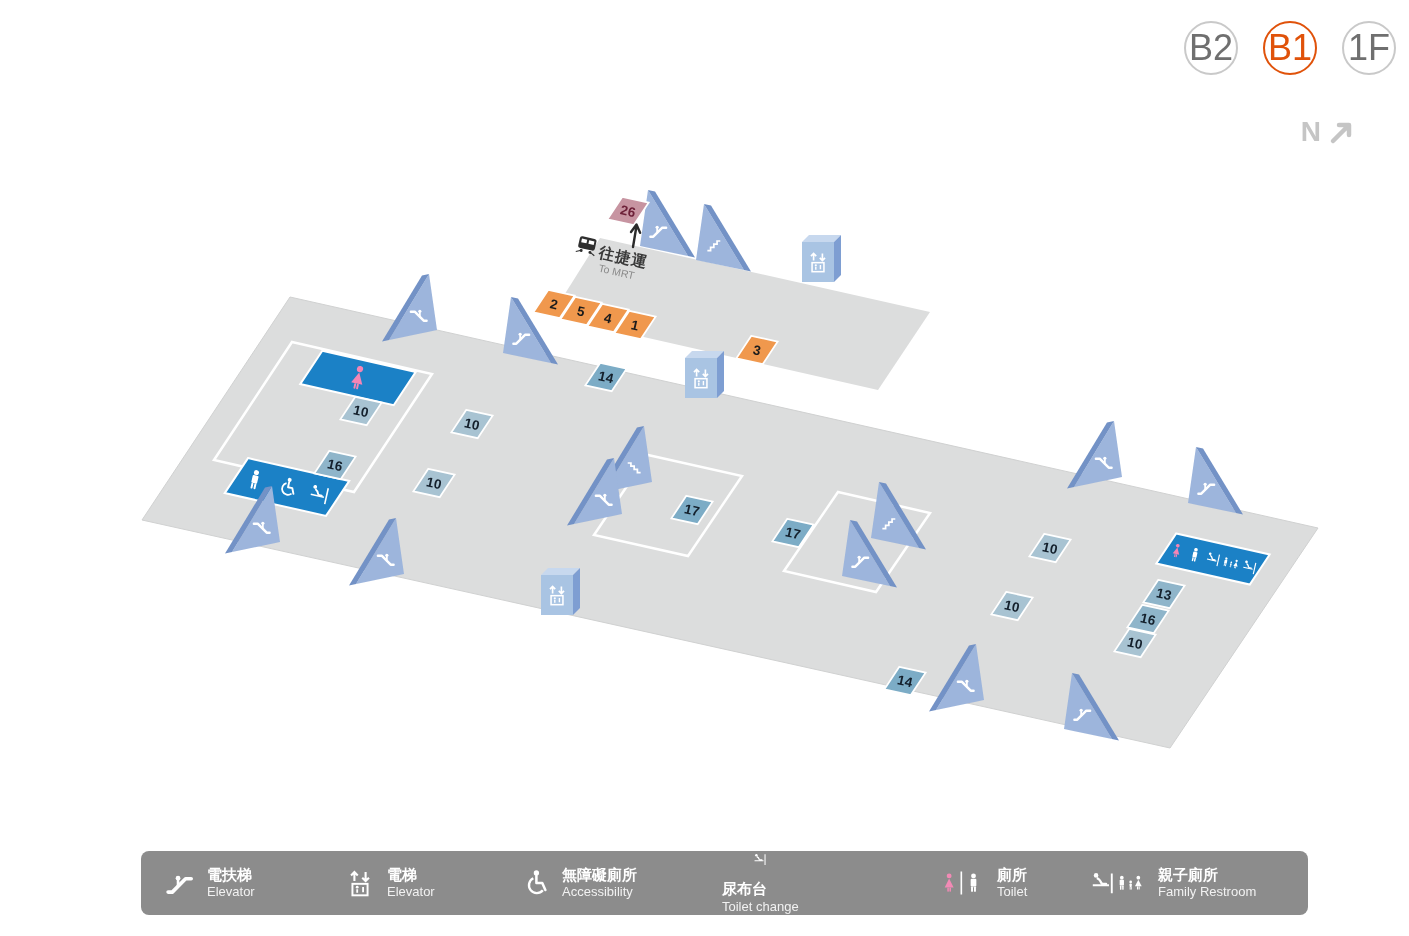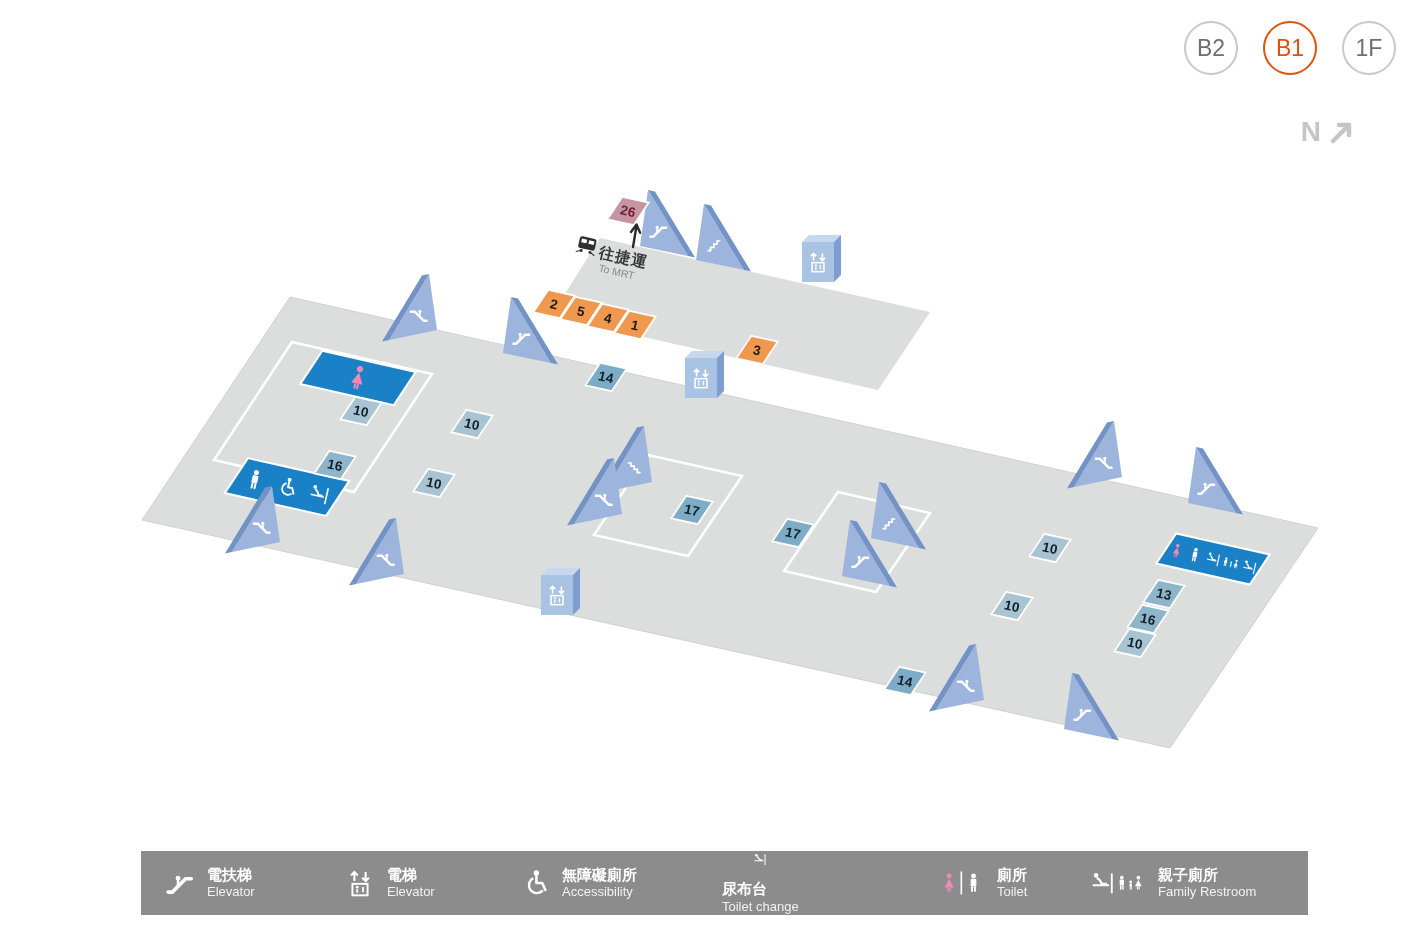--- a/index.html
+++ b/index.html
@@ -2,31 +2,31 @@
 <html><head>
 <meta charset="utf-8">
 <style>
   html,body{margin:0;padding:0;background:#fff;font-family:"Liberation Sans",sans-serif;}
   #app{position:relative;width:1409px;height:936px;background:#fff;overflow:hidden;}
   #map-svg{position:absolute;left:0;top:0;}
 
   
   #floor-selector{position:absolute;top:21px;right:13px;display:flex;gap:25px;z-index:5;}
   .floor-btn{width:54px;height:54px;border-radius:50%;border:2.5px solid #c9c9c9;color:#6f6f6f;
-    font-size:23px;display:flex;align-items:center;justify-content:center;background:#fff;
+    font-size:36px;display:flex;align-items:center;justify-content:center;background:#fff;
     box-sizing:border-box;cursor:pointer;}
   .floor-btn.active{border-color:#e0520a;color:#e0520a;}
 
   
   #compass{position:absolute;top:116px;right:52px;display:flex;align-items:center;gap:6px;z-index:5;}
   #compass .n-label{font-size:28px;font-weight:bold;color:#c5c5c5;}
 
   
   #legend{position:absolute;left:141px;top:851px;width:1167px;height:64px;background:#8c8c8c;
-    border-radius:0;z-index:5;}
+    border-radius:8px;z-index:5;}
   .legend-item{position:absolute;top:0;height:64px;display:flex;align-items:center;gap:12px;}
   .legend-item .txt{display:flex;flex-direction:column;line-height:1.25;}
   .legend-item .zh{color:#fff;font-size:15px;font-weight:bold;}
   .legend-item .en{color:#f2f2f2;font-size:13px;}
   .legend-item svg{display:block;}
 
   
   .marker-label{font-size:13.5px;font-weight:bold;}
   .mrt-zh{font-size:15.5px;font-weight:bold;fill:#3a3a3a;letter-spacing:1px;}
   .mrt-en{font-size:10.5px;fill:#8a8a8a;}

